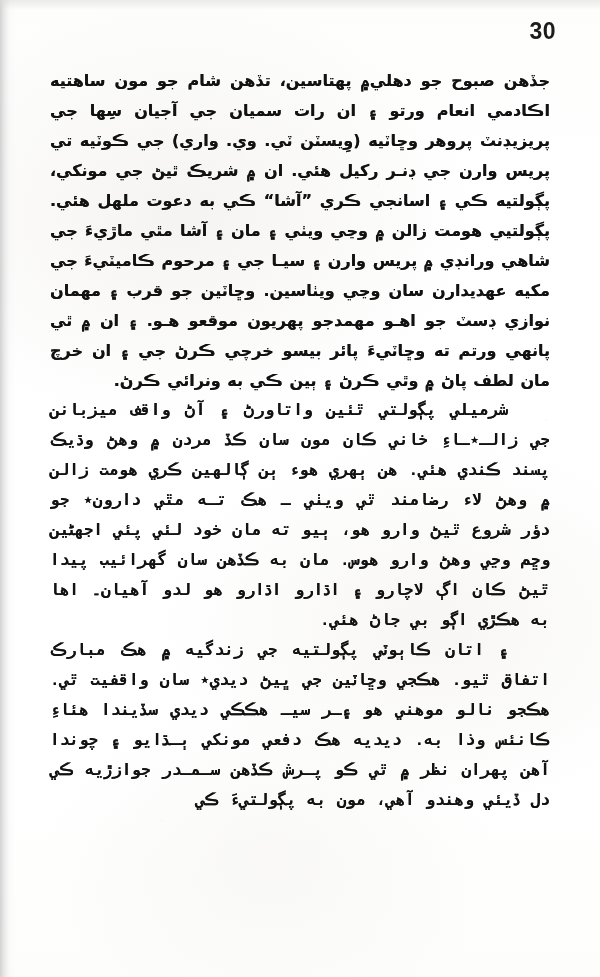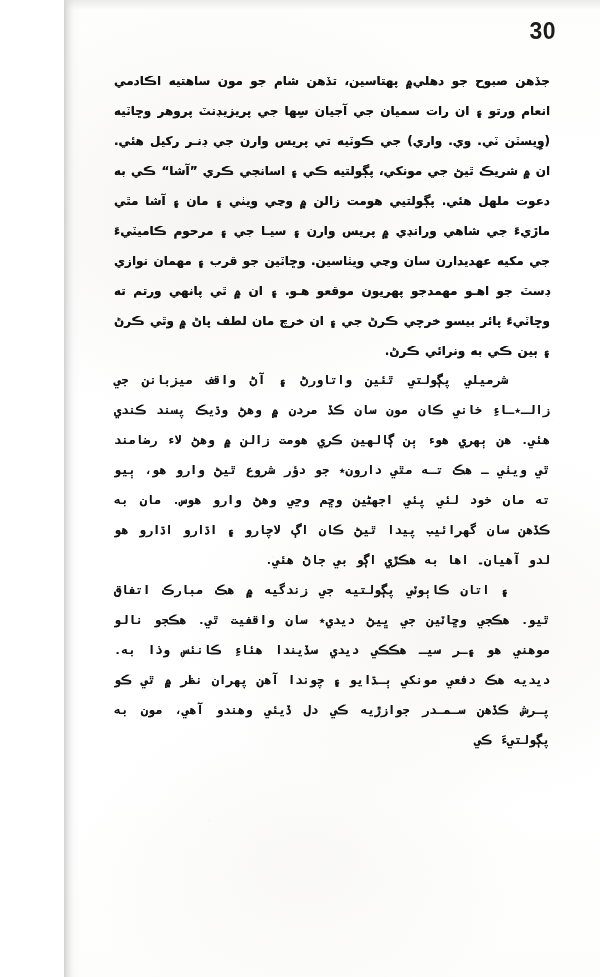--- a/index.html
+++ b/index.html
@@ -9,21 +9,21 @@
     background: #ffffff;
   }
 
   body {
     font-family: "DejaVu Sans", sans-serif;
   }
 
   
   #page-scan {
     position: relative;
-    width: 536px;
+    width: 600px;
     height: 977px;
     margin: 0;
     overflow: hidden;
     background: #fefefe;
     background-image:
       
       radial-gradient(ellipse 420px 300px at 30% 22%, rgba(236,234,230,0.55) 0%, rgba(255,255,255,0) 70%),
       radial-gradient(ellipse 380px 260px at 72% 64%, rgba(238,236,232,0.45) 0%, rgba(255,255,255,0) 72%),
       radial-gradient(ellipse 300px 220px at 45% 88%, rgba(240,239,236,0.40) 0%, rgba(255,255,255,0) 75%),
       linear-gradient(180deg, #fdfdfc 0%, #ffffff 18%, #ffffff 82%, #fdfdfb 100%);
@@ -75,21 +75,21 @@
     right: 50px;
     left: 50px;
     direction: rtl;
     text-align: justify;
     text-align-last: right;
   }
 
   #page-scan .para {
     margin: 0;
     font-family: "DejaVu Sans", sans-serif;
-    font-size: 12px;
+    font-size: 16px;
     line-height: 30px;
     color: #121212;
     letter-spacing: 0.2px;
     word-spacing: 1px;
     text-align: justify;
     text-align-last: right;
     
     font-weight: 600;
     text-shadow: 0 0 0.55px rgba(0,0,0,0.70);
   }

